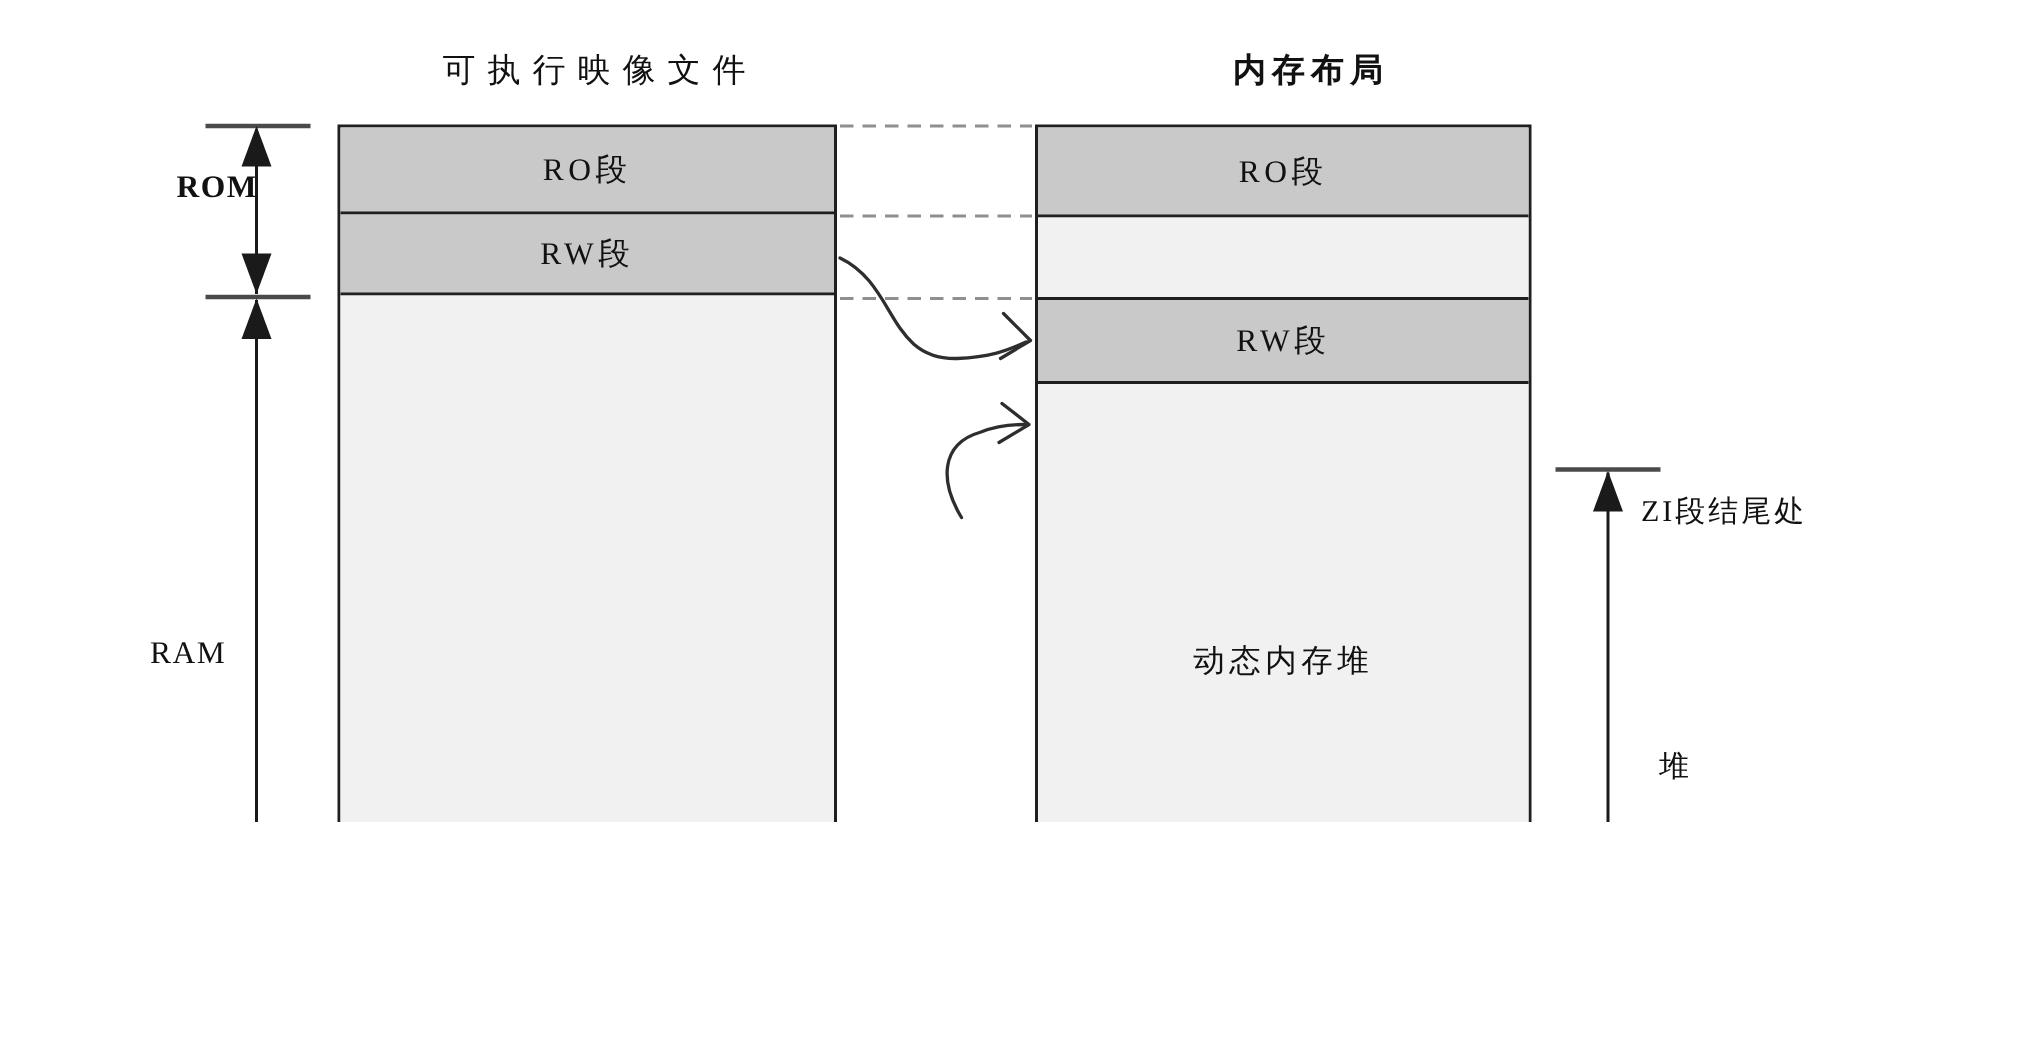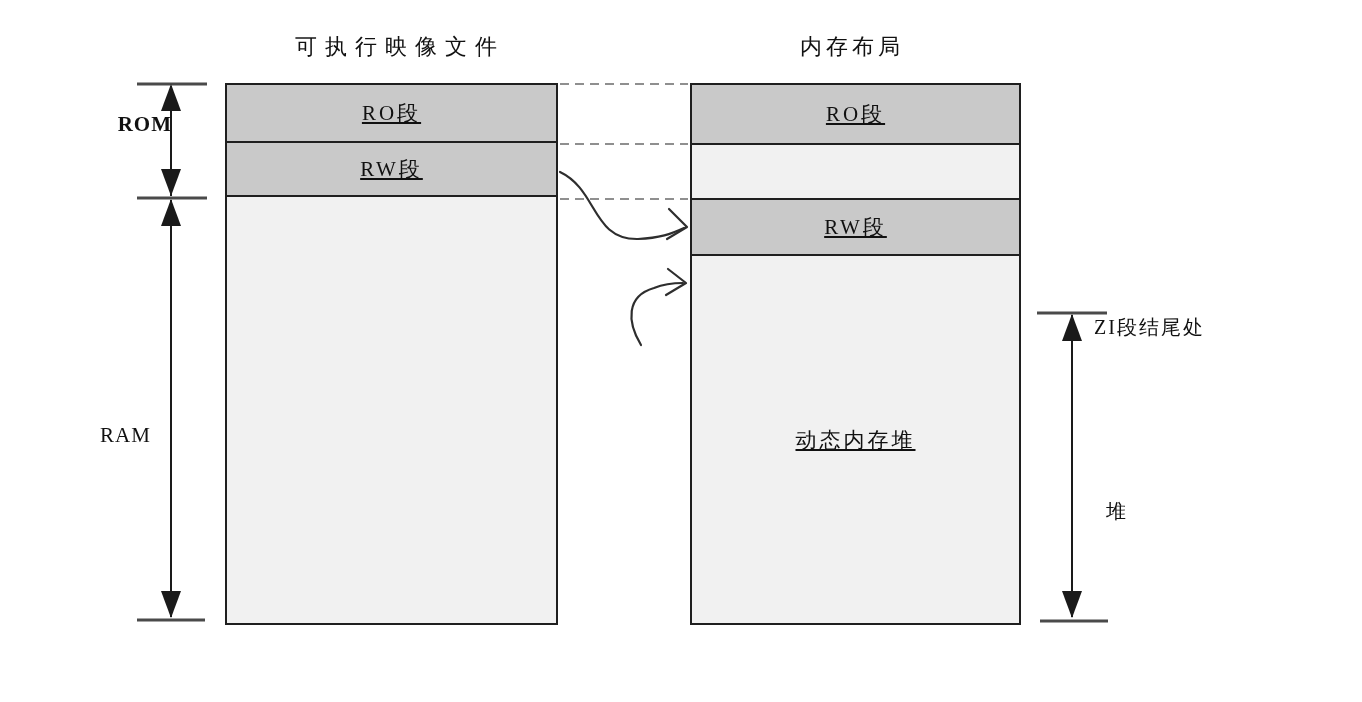--- a/index.html
+++ b/index.html
@@ -1,72 +1,71 @@
 <!DOCTYPE html>
 <html style="--segment-gray: #c9c9c9; --segment-light: #f1f1f1; --border: #1f1f1f; --dashed-line: #8f8f8f; --arrow: #1a1a1a;"><head>
 <meta charset="utf-8">
 <style>
   html,body{margin:0;padding:0;background:#ffffff;}
   .canvas{
     position:relative;
-    width:1362px;height:702px;
+    width:1362px;height:548px;
     background:#ffffff;
     font-family:"Liberation Serif","DejaVu Serif",serif;
     color:#111;
     overflow:hidden;
   }
   .title{
     position:absolute;
     top:35px;
     font-size:22px;
     line-height:24px;
     white-space:nowrap;
     color:#111;
   }
   .left-title{left:295px;letter-spacing:8px;}
-  .right-title{left:800px;letter-spacing:4px;}
+  .right-title{left:822px;letter-spacing:4px;font-weight:bold;}
   .column{
     position:absolute;
     top:83px;
     height:542px;
     box-sizing:border-box;
     border:2px solid var(--border,#1f1f1f);
     display:flex;
     flex-direction:column;
   }
   .left-col{left:225px;width:333px;}
   .right-col{left:690px;width:331px;}
   .seg{
     box-sizing:border-box;
     border-bottom:2px solid var(--border,#1f1f1f);
     display:flex;
     align-items:center;
     justify-content:center;
-    text-decoration:underline;
   }
   .seg:last-child{border-bottom:none;}
   .seg.gray{background:var(--segment-gray,#c9c9c9);}
   .seg.light{background:var(--segment-light,#f1f1f1);}
   .seg.grow{flex:1;}
   .seg-label{
     font-size:21px;
     letter-spacing:3px;
     color:#111;
     white-space:nowrap;
   }
   .side-label{
     position:absolute;
     font-size:21px;
     line-height:24px;
     white-space:nowrap;
     color:#111;
   }
   .rom-label{left:100px;top:112px;width:72px;text-align:right;letter-spacing:1px;font-weight:bold;}
   .ram-label{left:100px;top:423px;width:72px;letter-spacing:1px;}
-  .zi-end-label{left:1094px;top:315px;font-size:20px;letter-spacing:2px;}
+  .zi-end-label{left:1094px;top:329px;font-size:20px;letter-spacing:2px;}
   .heap-label{left:1106px;top:499px;font-size:20px;}
   .overlay{
     position:absolute;
     left:0;top:0;
     pointer-events:none;
   }
   .dash{stroke:var(--dashed-line,#8f8f8f);stroke-width:2;stroke-dasharray:9 6;}
   .tick{stroke:#4a4a4a;stroke-width:3;}
   .aline{stroke:var(--arrow,#1a1a1a);stroke-width:2;}
   .ahead{fill:var(--arrow,#1a1a1a);stroke:none;}

